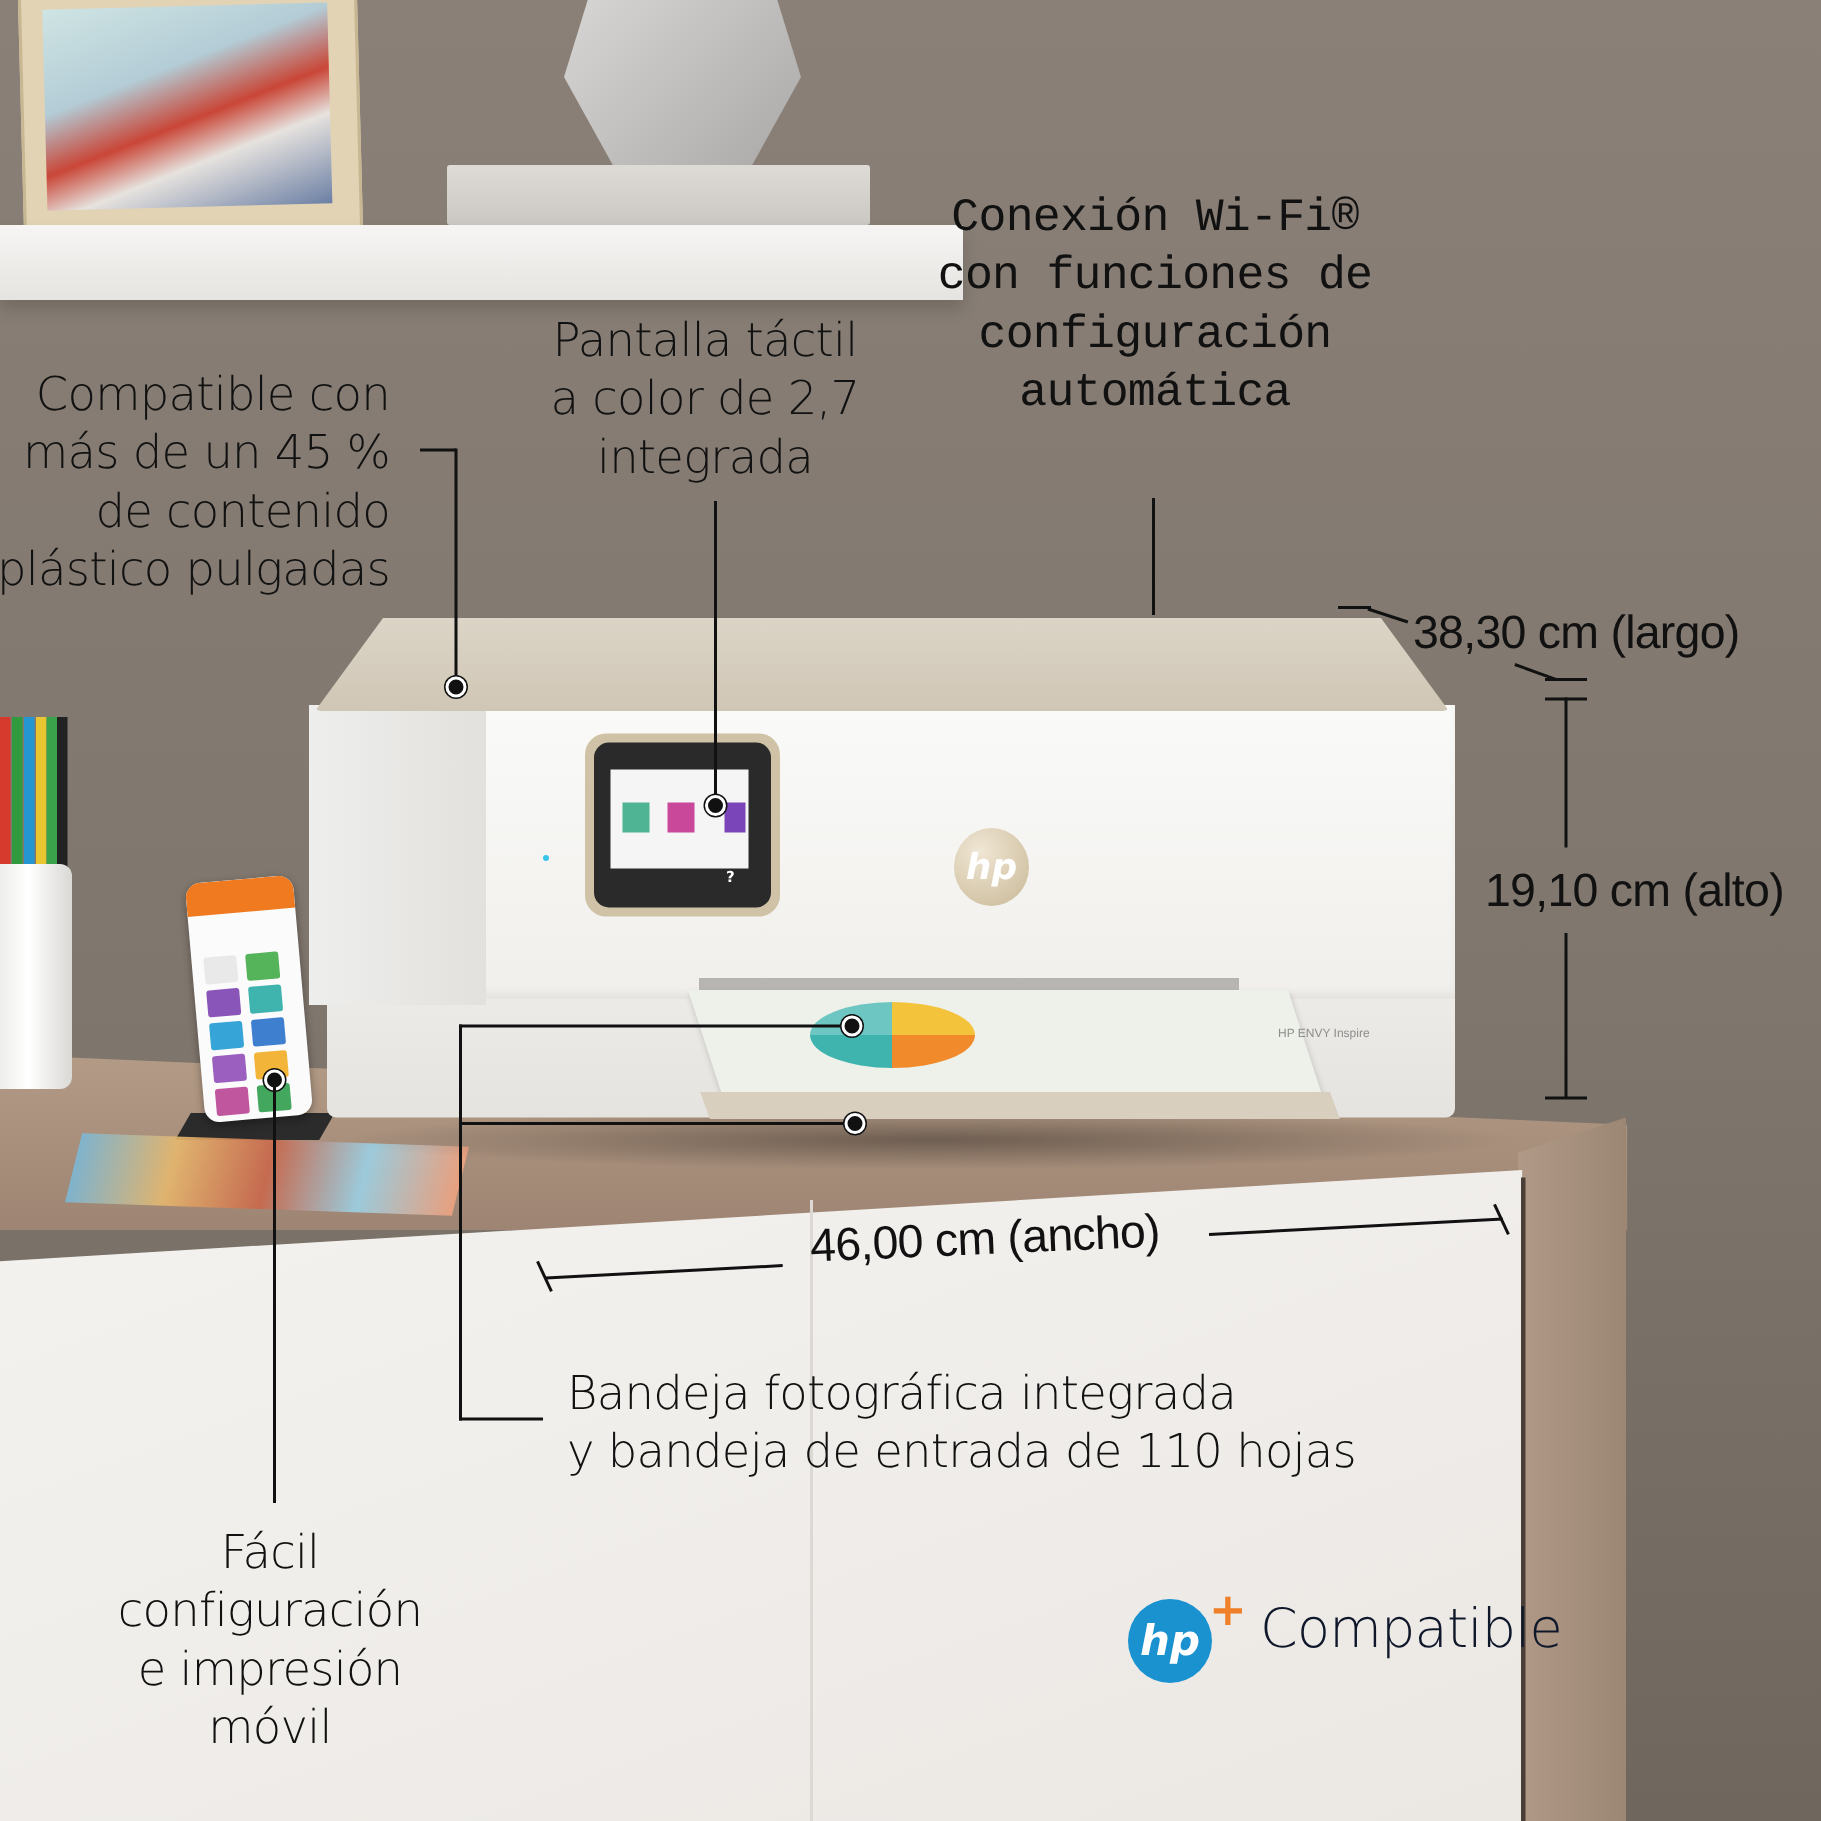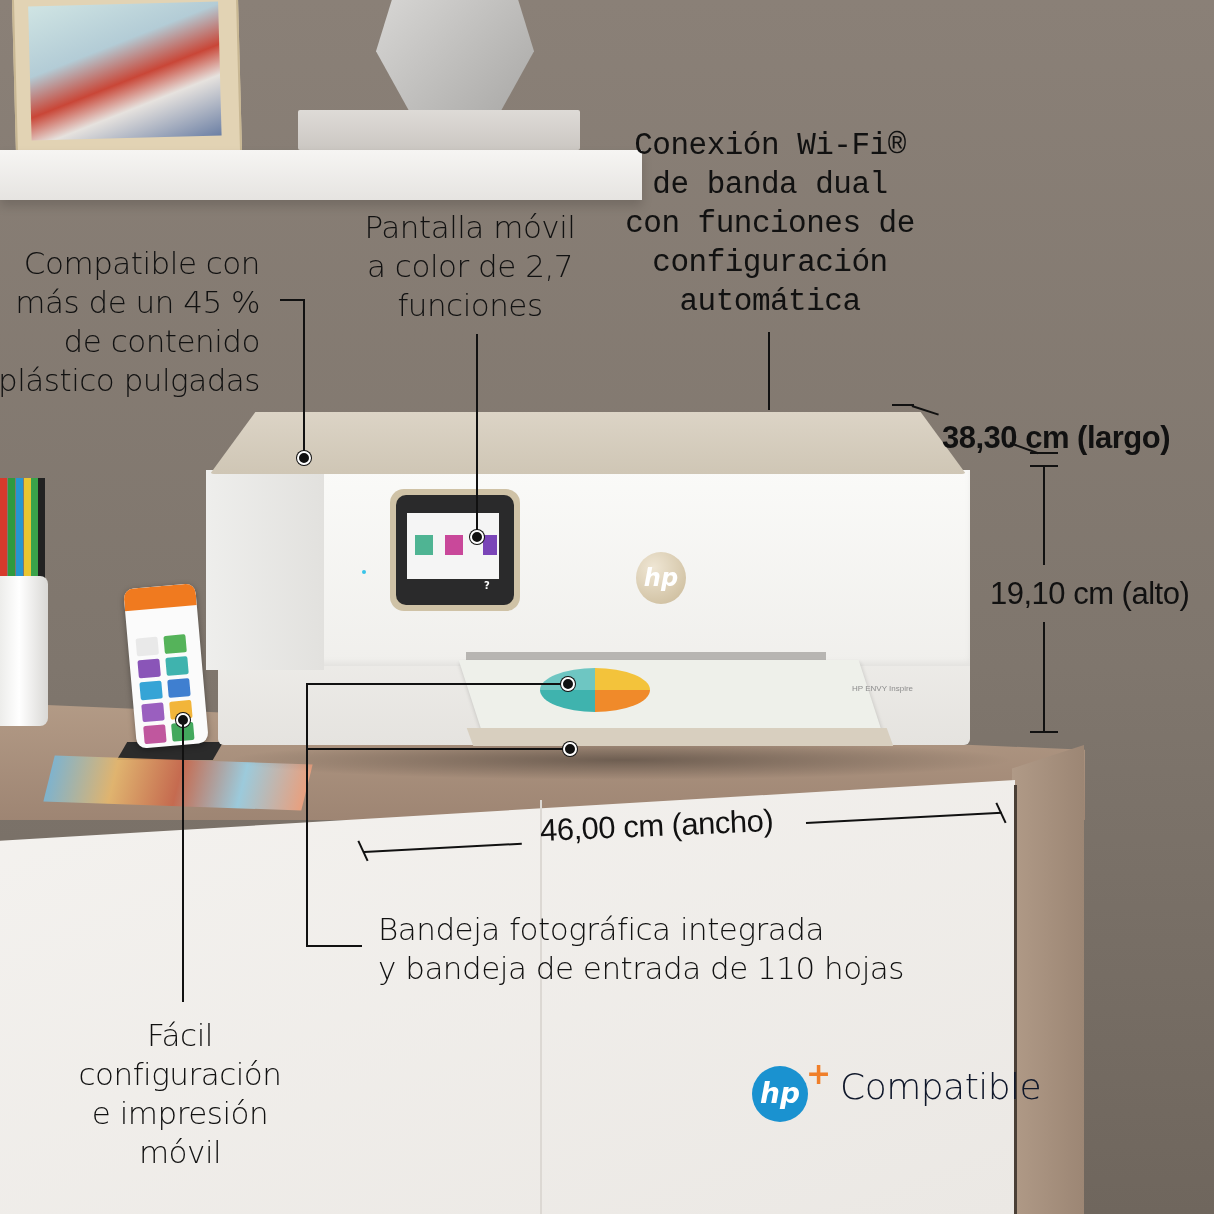--- a/index.html
+++ b/index.html
@@ -127,37 +127,36 @@
   <span>Compatible con</span>
   <span>más de un 45 %</span>
   <span>de contenido</span>
   <span>plástico pulgadas</span>
 </div>
 <div class="line" style="left:280px;top:299px;width:24px;height:1.5px;"></div>
 <div class="line" style="left:303px;top:299px;width:1.5px;height:157px;"></div>
 <div class="dot" style="left:297px;top:451px;"></div>
 
 <div class="txt center" style="left:340px;top:208px;width:260px;">
-  <span>Pantalla móvil</span>
+  <span>Pantalla táctil</span>
   <span>a color de 2,7</span>
-  <span>funciones</span>
+  <span>integrada</span>
 </div>
 <div class="line" style="left:476px;top:334px;width:1.5px;height:200px;"></div>
 <div class="dot" style="left:470px;top:530px;"></div>
 
 <div class="txt center" style="left:620px;top:126px;width:300px;font-family:Liberation Mono, monospace;">
   <span>Conexión Wi-Fi®</span>
-  <span>de banda dual</span>
   <span>con funciones de</span>
   <span>configuración</span>
   <span>automática</span>
 </div>
 <div class="line" style="left:768px;top:332px;width:1.5px;height:78px;"></div>
 
-<div class="dim" style="left:942px;top:420px;font-weight:bold;">38,30 cm (largo)</div>
+<div class="dim" style="left:942px;top:404px;">38,30 cm (largo)</div>
 <div class="line" style="left:892px;top:404px;width:22px;height:1.5px;"></div>
 <div class="line" style="left:912px;top:405px;width:28px;height:1.5px;transform:rotate(18deg);transform-origin:left;"></div>
 <div class="line" style="left:1010px;top:442px;width:30px;height:1.5px;transform:rotate(20deg);transform-origin:left;"></div>
 <div class="line" style="left:1030px;top:452px;width:28px;height:1.5px;"></div>
 
 <div class="line" style="left:1030px;top:465px;width:28px;height:1.5px;"></div>
 <div class="line" style="left:1043px;top:465px;width:1.5px;height:100px;"></div>
 <div class="dim" style="left:990px;top:576px;">19,10 cm (alto)</div>
 <div class="line" style="left:1043px;top:622px;width:1.5px;height:110px;"></div>
 <div class="line" style="left:1030px;top:731px;width:28px;height:1.5px;"></div>

